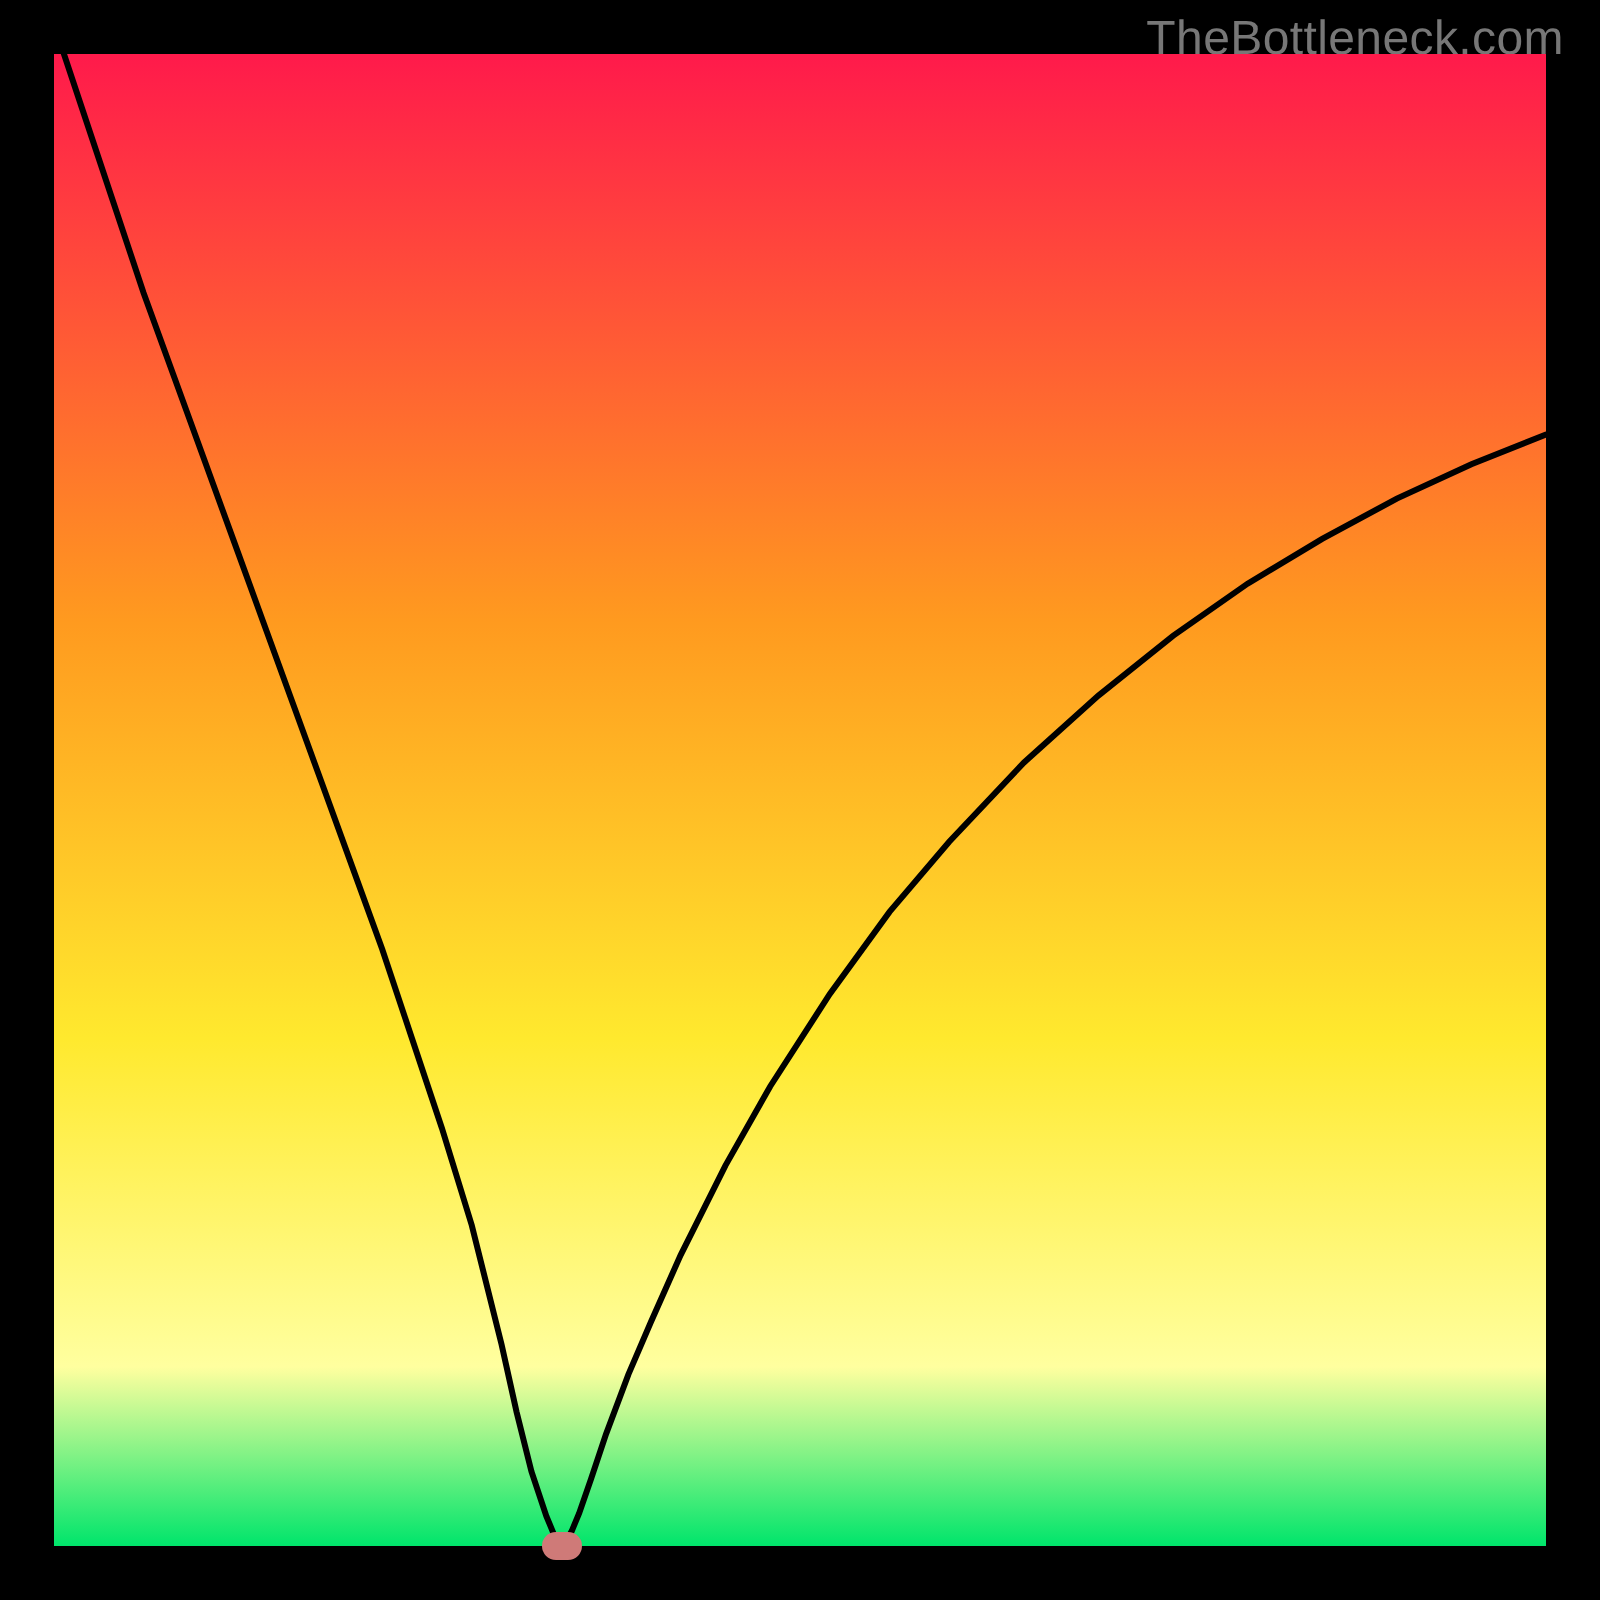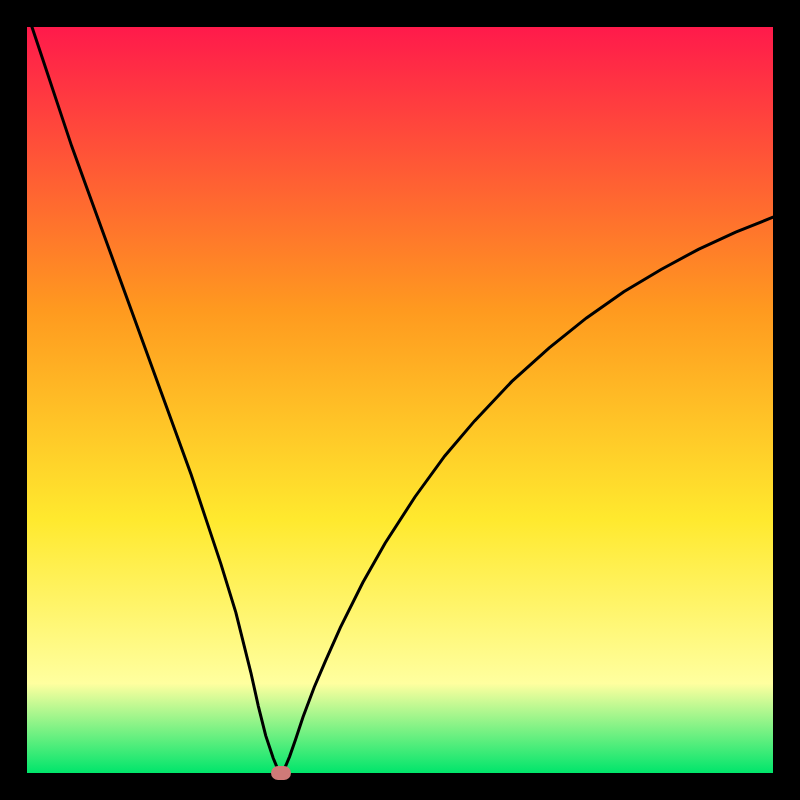--- a/index.html
+++ b/index.html
@@ -43,20 +43,21 @@
     background: #cf7a78;
     border-radius: 7px;
     transform: translate(-50%, -50%);
   }
 </style>
 </head>
 <body>
 
 <div class="frame">
 
+  <div class="watermark">TheBottleneck.com</div>
 
   <svg class="plot" viewBox="0 0 746 746" preserveAspectRatio="none">
     <defs>
       <linearGradient id="bg" x1="0" y1="0" x2="0" y2="1">
         <stop id="g0" offset="0%" stop-color="#ff1a4b"></stop>
         <stop id="g1" offset="38%" stop-color="#ff9a1f"></stop>
         <stop id="g2" offset="66%" stop-color="#ffe92e"></stop>
         <stop id="g3" offset="88%" stop-color="#ffff9f"></stop>
         <stop id="g4" offset="100%" stop-color="#00e56b"></stop>
       </linearGradient>

